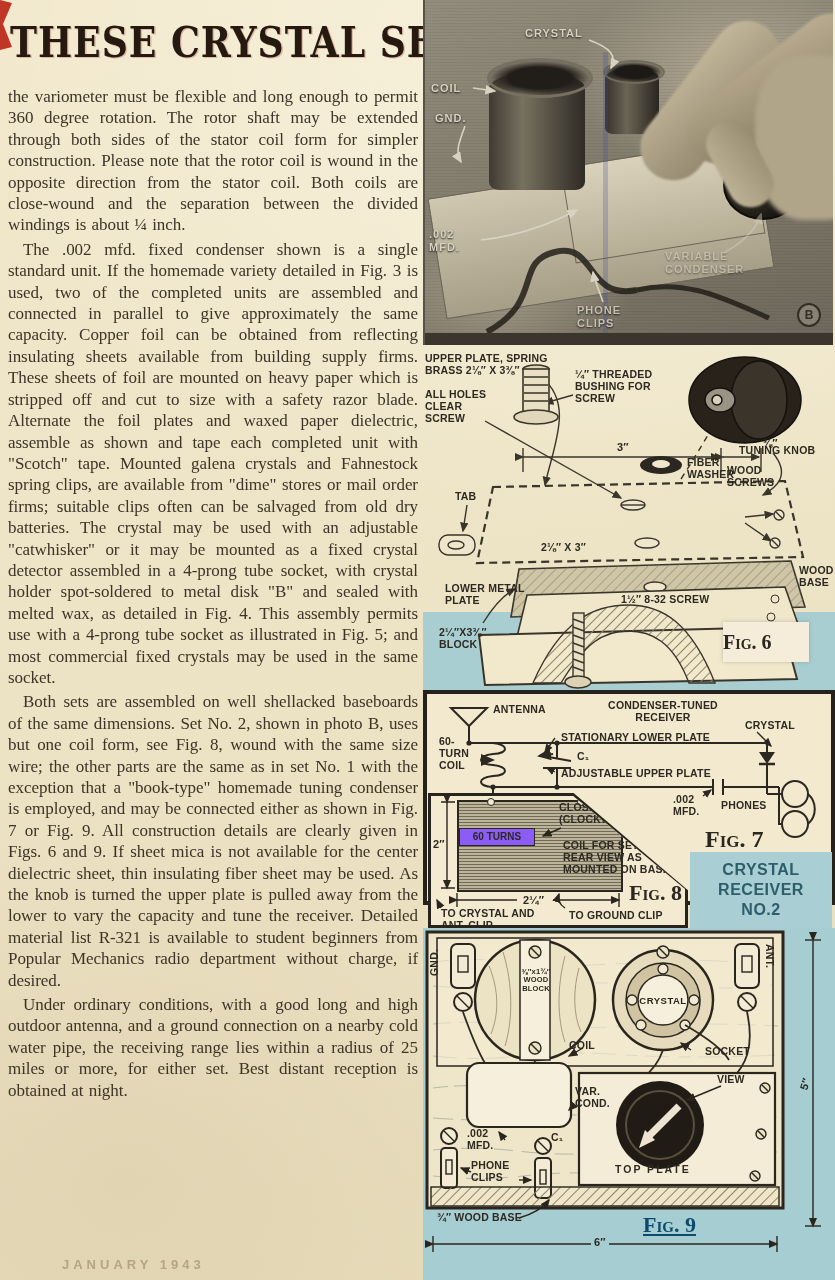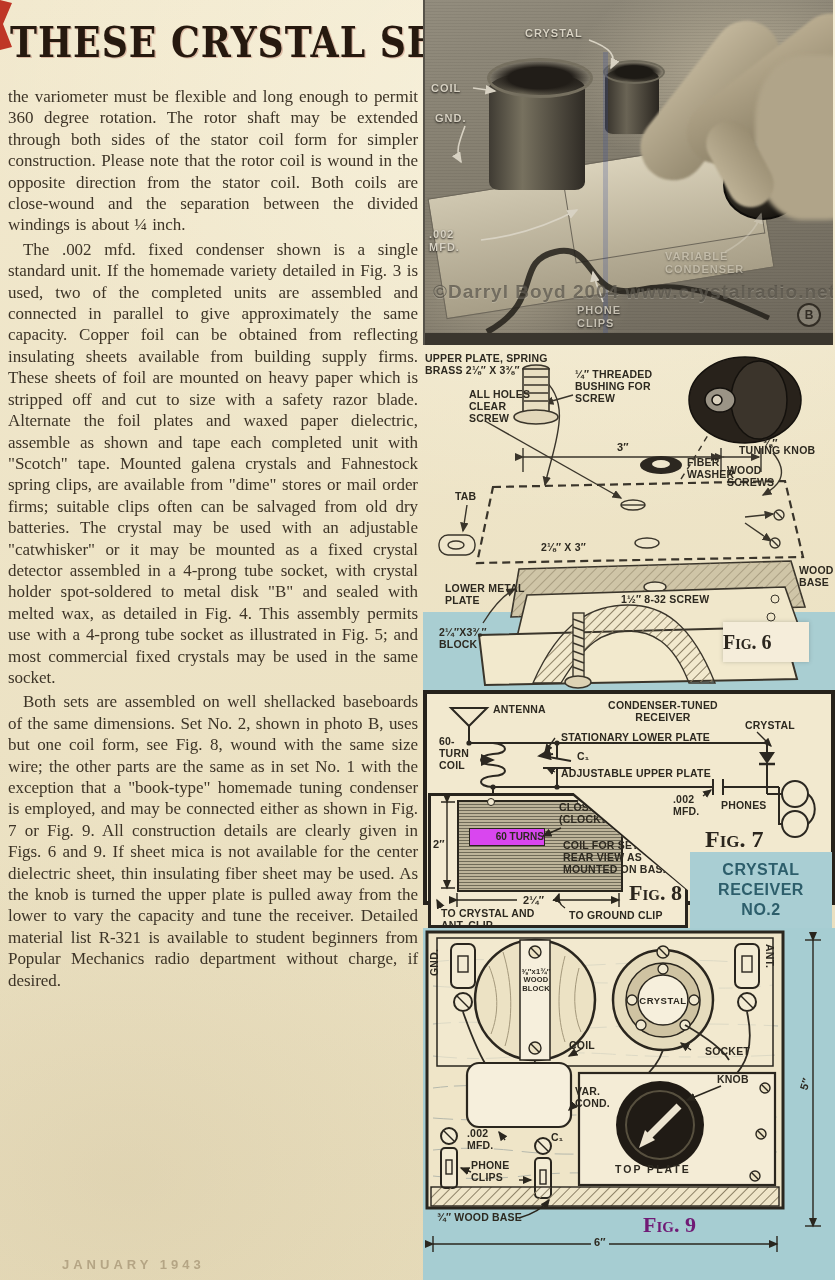--- a/index.html
+++ b/index.html
@@ -57,22 +57,22 @@
   
   .fig7{position:absolute;left:423px;top:690px;width:412px;height:215px;background:#f2e9cf;
     border:4px solid #26221b;box-sizing:border-box;}
   
   .fig8{position:absolute;left:428px;top:793px;width:260px;height:135px;z-index:5;
     background:#28241d;clip-path:polygon(0 0,56% 0,100% 72%,100% 100%,0 100%);}
   .fig8-inner{position:absolute;inset:3px;background:#f3ead1;
     clip-path:polygon(0 0,56% 0,100% 72%,100% 100%,0 100%);}
   .coil8{position:absolute;left:26px;top:4px;width:162px;height:88px;border:2px solid #2a261d;
     background:repeating-linear-gradient(180deg,#bdb49a 0 2px,#6f6a58 2px 3px);}
-  .turnsbox{position:absolute;left:38px;top:32px;width:74px;height:16px;background:#d946ef;
-    border:1px solid #2a261d;font:bold 10px/16px "Liberation Sans",sans-serif;text-align:right;color:#2d2920;}
+  .turnsbox{position:absolute;left:28px;top:32px;width:74px;height:16px;background:#8b5cf6;
+    border:1px solid #2a261d;font:bold 10px/16px "Liberation Sans",sans-serif;text-align:center;color:#2d2920;}
   
   .recvbox{position:absolute;left:690px;top:852px;width:142px;height:76px;background:#a9ced3;z-index:6;
     display:flex;flex-direction:column;justify-content:center;align-items:center;}
   .recvbox div{font:bold 16px/1.25 "Liberation Sans",sans-serif;color:#2d5e6b;letter-spacing:.5px;}
   
   .fig9{position:absolute;left:423px;top:928px;width:412px;height:352px;background:#a6cdd2;}
   .rot-ccw{transform:rotate(-90deg);transform-origin:left top;}
   .rot-cw{transform:rotate(90deg);transform-origin:left top;}
   .dim6bg{background:#a6cdd2;padding:0 3px;}
   svg{display:block;}
@@ -131,29 +131,29 @@
         <path d="M178,302 C174,290 170,282 168,272" marker-end="url(#arP)"></path>
         <path d="M300,252 C322,240 332,228 336,214" opacity=".45" marker-end="url(#arP)"></path>
       </g>
     </svg>
     <div class="plabel" style="left:100px;top:27px;">CRYSTAL</div>
     <div class="plabel" style="left:6px;top:82px;">COIL</div>
     <div class="plabel" style="left:10px;top:112px;">GND.</div>
     <div class="plabel" style="left:4px;top:228px;width:46px;">.002 MFD.</div>
     <div class="plabel" style="left:240px;top:250px;width:92px;opacity:.5;">VARIABLE CONDENSER</div>
     <div class="plabel" style="left:152px;top:304px;width:56px;color:#c6c0b2;">PHONE CLIPS</div>
-    <div class="watermark">©Darryl Boyd 2004   www.crystalradio.net</div>
     <div class="badge-b">B</div>
     <div class="photo-bar"></div>
   </div>
 
   <div class="column">
     <p class="noindent">the variometer must be flexible and long enough to permit 360 degree rotation.  The rotor shaft may be extended through both sides of the stator coil form for simpler construction.  Please note that the rotor coil is wound in the opposite direction from the stator coil.  Both coils are close-wound and the separation between the divided windings is about ¼ inch.</p>
     <p>The .002 mfd. fixed condenser shown is a single standard unit.  If the homemade variety detailed in Fig. 3 is used, two of the completed units are assembled and connected in parallel to give approximately the same capacity.  Copper foil can be obtained from reflecting insulating sheets available from building supply firms. These sheets of foil are mounted on heavy paper which is stripped off and cut to size with a safety razor blade.  Alternate the foil plates and waxed paper dielectric, assemble as shown and tape each completed unit with "Scotch" tape.  Mounted galena crystals and Fahnestock spring clips, are available from "dime" stores or mail order firms; suitable clips often can be salvaged from old dry batteries.  The crystal may be used with an adjustable "catwhisker" or it may be mounted as a fixed crystal detector assembled in a 4-prong tube socket, with crystal holder spot-soldered to metal disk "B" and sealed with melted wax, as detailed in Fig. 4.  This assembly permits use with a 4-prong tube socket as illustrated in Fig. 5; and most commercial fixed crystals may be used in the same socket.</p>
     <p>Both sets are assembled on well shellacked baseboards of the same dimensions. Set No. 2, shown in photo B, uses but one coil form, see Fig. 8, wound with the same size wire; the other parts are the same as in set No. 1 with the exception that a "book-type" homemade tuning condenser is employed, and may be connected either as shown in Fig. 7 or Fig. 9.  All construction details are clearly given in Figs. 6 and 9.  If sheet mica is not available for the center dielectric sheet, thin insulating fiber sheet may be used.  As the knob is turned the upper plate is pulled away from the lower to vary the capacity and tune the receiver.  Detailed material list R-321 is available to student beginners from Popular Mechanics radio department without charge, if desired.</p>
+    <p>Under ordinary conditions, with a good long and high outdoor antenna, and a ground connection on a nearby cold water pipe, the receiving range lies within a radius of 25 miles or more, for either set.  Best distant reception is obtained at night.</p>
   </div>
   <div class="footer">JANUARY 1943</div>
 
   <div class="fig6">
     <div class="fig6-band"></div>
     <svg class="abs" style="left:0;top:0" width="412" height="345" viewBox="0 0 412 345">
       <defs>
         <pattern id="hatch6" width="7" height="7" patternTransform="rotate(45)" patternUnits="userSpaceOnUse">
           <line x1="0" y1="0" x2="0" y2="7" stroke="#8d8166" stroke-width="2"></line>
         </pattern>
@@ -215,21 +215,21 @@
       <path d="M56,290 L360,282 L374,334 L62,340 Z" fill="#f2e9cd" stroke="#3a352b" stroke-width="2"></path>
       <path d="M110,338 C138,274 172,260 205,260 C240,260 268,278 292,338 L266,338 C250,296 228,286 205,286 C180,286 162,298 138,338 Z" fill="url(#hatch6)" stroke="#3a352b" stroke-width="1.4"></path>
       <g stroke="#3a352b" stroke-width="1.4">
         <rect x="150" y="268" width="11" height="66" fill="#e9dfc2"></rect>
         <path d="M150,274 l11,4 M150,282 l11,4 M150,290 l11,4 M150,298 l11,4 M150,306 l11,4 M150,314 l11,4 M150,322 l11,4" fill="none"></path>
         <ellipse cx="155" cy="337" rx="13" ry="6" fill="#ddd2b4"></ellipse>
       </g>
     </svg>
     <div class="lb" style="left:2px;top:8px;width:138px;">UPPER PLATE, SPRING BRASS 2⅛″ X 3⅜″</div>
     <div class="lb" style="left:152px;top:24px;width:100px;">¼″ THREADED BUSHING FOR SCREW</div>
-    <div class="lb" style="left:2px;top:44px;width:66px;margin-left:44px;">ALL HOLES CLEAR SCREW</div>
+    <div class="lb" style="left:2px;top:44px;width:66px;">ALL HOLES CLEAR SCREW</div>
     <div class="lb dim" style="left:194px;top:96px;">3″</div>
     <div class="lb dim" style="left:340px;top:92px;">⅜″</div>
     <div class="lb" style="left:264px;top:112px;width:58px;">FIBER WASHER</div>
     <div class="lb" style="left:32px;top:146px;">TAB</div>
     <div class="lb" style="left:272px;top:100px;width:96px;margin-left:44px;">TUNING KNOB</div>
     <div class="lb" style="left:304px;top:120px;width:58px;">WOOD SCREWS</div>
     <div class="lb" style="left:118px;top:197px;">2⅛″ X 3″</div>
     <div class="lb" style="left:22px;top:238px;width:80px;">LOWER METAL PLATE</div>
     <div class="lb" style="left:198px;top:249px;width:110px;">1½″ 8-32 SCREW</div>
     <div class="lb" style="left:16px;top:282px;width:70px;">2¼″X3⅜″ BLOCK</div>
@@ -456,24 +456,24 @@
           <line x1="382" y1="298" x2="398" y2="298"></line>
       </g>
       <text x="240" y="76" text-anchor="middle" font-family="Liberation Sans, sans-serif" font-size="9.5" font-weight="bold" fill="#2a261e" letter-spacing=".5">CRYSTAL</text>
     </svg>
     <div class="lb rot-ccw" style="left:6px;top:48px;">GND.</div>
     <div class="lb rot-cw" style="left:352px;top:16px;">ANT.</div>
     <div class="lb" style="left:96px;top:40px;width:34px;font-size:7.5px;text-align:center;">⅜″x1¾″ WOOD BLOCK</div>
     <div class="lb" style="left:146px;top:112px;">COIL</div>
     <div class="lb" style="left:254px;top:118px;margin-left:28px;">SOCKET</div>
     <div class="lb" style="left:152px;top:158px;width:46px;">VAR. COND.</div>
-    <div class="lb" style="left:294px;top:146px;">KNOB</div>
+    <div class="lb" style="left:294px;top:146px;">VIEW</div>
     <div class="lb" style="left:128px;top:204px;">C₁</div>
     <div class="lb" style="left:44px;top:200px;width:40px;">.002 MFD.</div>
     <div class="lb" style="left:48px;top:232px;width:46px;">PHONE CLIPS</div>
     <div class="lb" style="left:192px;top:236px;letter-spacing:2px;">TOP PLATE</div>
     <div class="lb" style="left:14px;top:284px;width:110px;">¾″ WOOD BASE</div>
     <div class="lb dim dim6bg" style="left:168px;top:308px;">6″</div>
     <div class="lb dim" style="left:376px;top:150px;transform:rotate(-72deg);">5″</div>
-    <div class="figcap" style="left:220px;top:284px;font-size:22px;color:#701a75;">Fig. 9</div>
+    <div class="figcap" style="left:220px;top:284px;font-size:22px;color:#0c4a6e;text-decoration:underline;">Fig. 9</div>
   </div>
 
 </div>
 
 </body></html>

